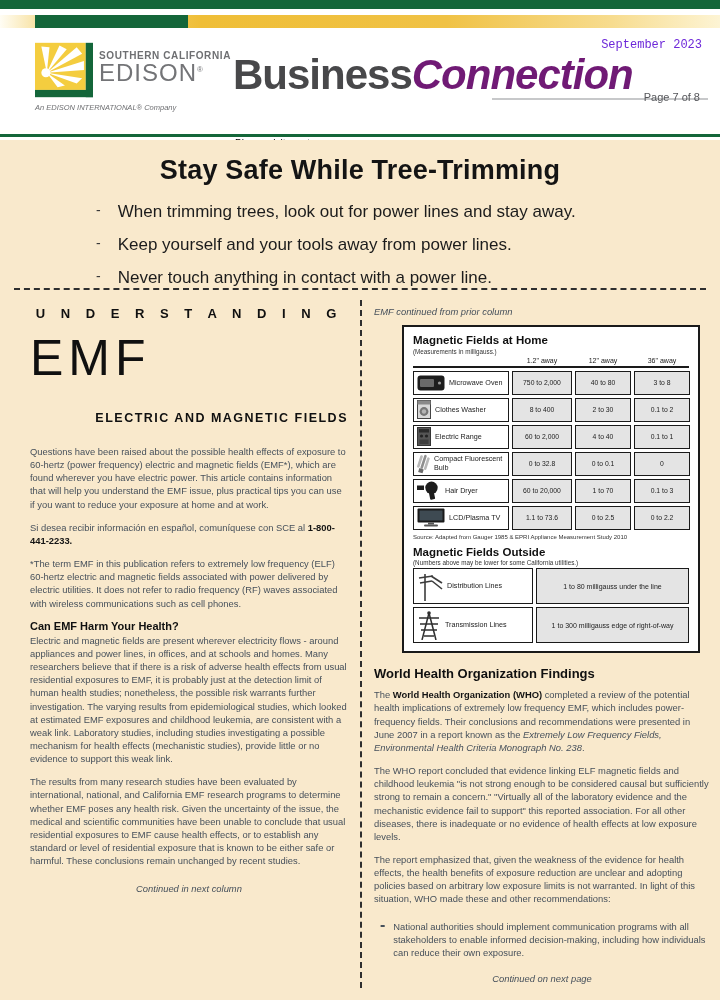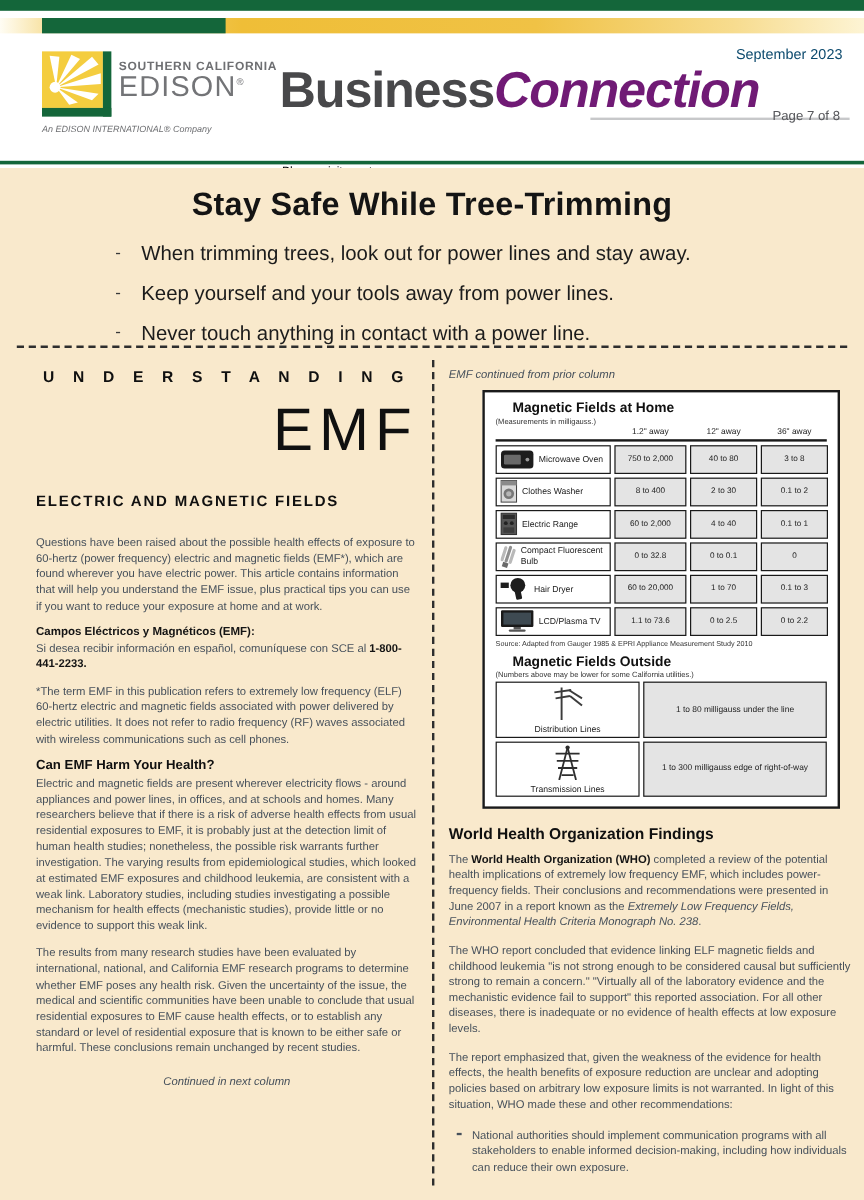--- a/index.html
+++ b/index.html
@@ -9,21 +9,21 @@
   .page { position:absolute; inset:0; }
 
   
   .top-green-bar { position:absolute; top:0; left:0; right:0; height:9px; background:#14663A; }
   .gold-bar { position:absolute; top:15px; left:0; right:0; height:13px;
     background:linear-gradient(to right,#fffdf4 0%,#f8e3a6 5%,#efbe37 28%,#f0c245 62%,#f7dc8f 85%,#fdf4d4 100%); }
   .gold-green-seg { position:absolute; left:35px; top:0; width:153px; height:100%; background:#14663A; }
 
   
   .header { position:absolute; top:28px; left:0; right:0; height:109px; background:#fff; border-bottom:3px solid #14663A; }
-  .issue-date { position:absolute; top:10px; right:18px; font-size:12px; color:#0c4a6e; }
+  .issue-date { position:absolute; top:10px; right:18px; font-size:12px; color:#6d28d9;font-family:Liberation Mono, monospace; }
   .logo { position:absolute; left:35px; top:14px; width:190px; }
   .logo-row { display:flex; align-items:flex-start; }
   .logo-mark { width:58px; height:56px; flex:0 0 auto; }
   .logo-text { margin-left:6px; padding-top:8px; }
   .logo-line1 { font-size:10px; letter-spacing:0.6px; color:#6E6F72; white-space:nowrap;font-weight:bold; }
   .logo-line2 { font-size:24px; letter-spacing:1px; color:#737477; line-height:1; white-space:nowrap; }
   .logo-line2 sup { font-size:8px; }
   .logo-tagline { font-size:7.5px; font-style:italic; color:#6E6F72; margin-top:5px; white-space:nowrap; }
 
   .masthead { position:absolute; left:233px; top:26px; white-space:nowrap; line-height:1; }
@@ -40,44 +40,44 @@
   .safety-list { list-style:none; margin:16px 0 0 96px; }
   .safety-list li { display:flex; align-items:baseline; margin-bottom:13px; font-size:17px; color:#1C1C1C; }
   .safety-list li::before { content:"-"; font-size:14px; color:#3a3a3a; margin-right:17px; position:relative; top:-2px; }
 
   .h-dash { position:absolute; top:148px; left:14px; right:14px; border-top:2px dashed #2E2E2E; }
   .v-dash { position:absolute; left:360px; top:160px; bottom:12px; border-left:2px dashed #2E2E2E; }
 
   
   .col-left { position:absolute; left:30px; top:166px; width:318px; color:#46505B; }
   .kicker { font-size:13px; font-weight:bold; letter-spacing:6px; text-align:center; color:#101010; }
-  .emf-title { font-size:50px; letter-spacing:5px; font-weight:normal; text-align:right; color:#101010; margin:8px 0 12px; }
-  .emf-sub { font-size:12.5px; font-weight:bold; letter-spacing:1.5px; text-align:left; color:#101010; margin-bottom:20px;margin-top:24px; }
+  .emf-title { font-size:50px; letter-spacing:5px; font-weight:normal; text-align:left; color:#101010; margin:8px 0 12px; }
+  .emf-sub { font-size:12.5px; font-weight:bold; letter-spacing:1.5px; text-align:right; color:#101010; margin-bottom:20px;margin-top:24px; }
   .col-left p, .col-right p { font-size:9.4px; line-height:1.4; margin-bottom:10px; }
   .inline-head { font-weight:bold; color:#141414; }
   .sub-head { font-size:9.6px; font-weight:bold; color:#141414; margin-bottom:1px; }
   .footnote { font-size:8.5px; line-height:1.42; margin:4px 0 14px; }
   .sec-head { font-size:11px; font-weight:bold; color:#101010; margin:6px 0 2px; }
   .continued { font-style:italic; font-size:9.4px; text-align:center; margin-top:16px; }
 
   
   .col-right { position:absolute; left:374px; top:166px; width:336px; color:#46505B; }
   .continued-from { font-style:italic; font-size:9.4px; margin-bottom:8px; }
 
   .table-box { margin-left:28px; width:298px; background:#ffffff; border:2px solid #1A1A1A; padding:7px 9px 8px; }
-  .tbl-title { font-size:11.5px; font-weight:bold; color:#101010; line-height:1.1;margin-left:14px; }
+  .tbl-title { font-size:11.5px; font-weight:bold; color:#101010; line-height:1.1; }
   .tbl-sub { font-size:6.3px; color:#333; margin:1px 0 2px; }
   .home-head { display:grid; grid-template-columns:96px 60px 56px 56px; gap:3px; border-bottom:2px solid #1A1A1A; padding-bottom:2px; margin-bottom:3px; }
   .home-head .hc { font-size:7px; color:#222; text-align:center; align-self:end; }
   .home-grid { display:grid; grid-template-columns:96px 60px 56px 56px; gap:3px; }
   .lbl-cell { border:1.5px solid #1A1A1A; background:#fff; display:flex; align-items:center; gap:4px; padding:1px 3px; font-size:7.2px; line-height:1.15; color:#222; min-height:24px; }
   .val-cell { border:1.5px solid #1A1A1A; background:#E4E4E4; display:flex; align-items:center; justify-content:center; font-size:6.8px; color:#222; text-align:center; min-height:24px; }
   .src { font-size:6px; color:#333; margin:4px 0 6px; }
   .out-grid { display:grid; grid-template-columns:120px 1fr; gap:3px; margin-top:2px; }
-  .out-grid .lbl-cell { min-height:36px;flex-direction:column; }
+  .out-grid .lbl-cell { min-height:36px; }
   .out-grid .val-cell { min-height:36px; font-size:7px; }
 
   .who-head { font-size:13px; font-weight:bold; color:#101010; margin:13px 0 7px; }
   .reco { display:flex; align-items:baseline; margin:2px 0 0 6px; }
   .reco::before { content:"-"; margin-right:8px; font-weight:bold; color:#46505B; }
   .reco span { font-size:9.4px; line-height:1.4; }
   .continued2 { font-style:italic; font-size:9.4px; text-align:center; margin-top:14px; }
 
   .ital { font-style:italic; }
   .icon-wrap { flex:0 0 auto; display:flex; align-items:center; justify-content:center; }
@@ -147,21 +147,20 @@
     <div class="h-dash"></div>
     <div class="v-dash"></div>
 
     <section class="col-left">
       <div class="kicker">U N D E R S T A N D I N G</div>
       <div class="emf-title">EMF</div>
       <div class="emf-sub">ELECTRIC AND MAGNETIC FIELDS</div>
 
       <p>Questions have been raised about the possible health effects of exposure to 60-hertz (power frequency) electric and magnetic fields (EMF*), which are found wherever you have electric power. This article contains information that will help you understand the EMF issue, plus practical tips you can use if you want to reduce your exposure at home and at work.</p>
 
-      <div class="sub-head">Campos Eléctricos y Magnéticos (EMF):</div>
       <p><span>Si desea recibir información en español, comuníquese con SCE al </span><span class="inline-head">1-800-441-2233.</span></p>
 
 
       <p class="footnote">*The term EMF in this publication refers to extremely low frequency (ELF) 60-hertz electric and magnetic fields associated with power delivered by electric utilities. It does not refer to radio frequency (RF) waves associated with wireless communications such as cell phones.</p>
 
       <div class="sec-head">Can EMF Harm Your Health?</div>
       <p>Electric and magnetic fields are present wherever electricity flows - around appliances and power lines, in offices, and at schools and homes. Many researchers believe that if there is a risk of adverse health effects from usual residential exposures to EMF, it is probably just at the detection limit of human health studies; nonetheless, the possible risk warrants further investigation. The varying results from epidemiological studies, which looked at estimated EMF exposures and childhood leukemia, are consistent with a weak link. Laboratory studies, including studies investigating a possible mechanism for health effects (mechanistic studies), provide little or no evidence to support this weak link.</p>
       <p>The results from many research studies have been evaluated by international, national, and California EMF research programs to determine whether EMF poses any health risk. Given the uncertainty of the issue, the medical and scientific communities have been unable to conclude that usual residential exposures to EMF cause health effects, or to establish any standard or level of residential exposure that is known to be either safe or harmful. These conclusions remain unchanged by recent studies.</p>
 
       <div class="continued">Continued in next column</div>
@@ -321,16 +320,17 @@
 
       <p><span>The </span><span class="inline-head">World Health Organization (WHO)</span><span> completed a review of the potential health implications of extremely low frequency EMF, which includes power-frequency fields. Their conclusions and recommendations were presented in June 2007 in a report known as the </span><span class="ital">Extremely Low Frequency Fields, Environmental Health Criteria Monograph No. 238</span><span>.</span></p>
 
       <p>The WHO report concluded that evidence linking ELF magnetic fields and childhood leukemia "is not strong enough to be considered causal but sufficiently strong to remain a concern." "Virtually all of the laboratory evidence and the mechanistic evidence fail to support" this reported association. For all other diseases, there is inadequate or no evidence of health effects at low exposure levels.</p>
       <p>The report emphasized that, given the weakness of the evidence for health effects, the health benefits of exposure reduction are unclear and adopting policies based on arbitrary low exposure limits is not warranted. In light of this situation, WHO made these and other recommendations:</p>
 
       <div class="reco">
           <span>National authorities should implement communication programs with all stakeholders to enable informed decision-making, including how individuals can reduce their own exposure.</span>
         </div>
 
+      <div class="continued2">Continued on next page</div>
     </section>
 
   </div>
 </div>
 
 </body></html>

